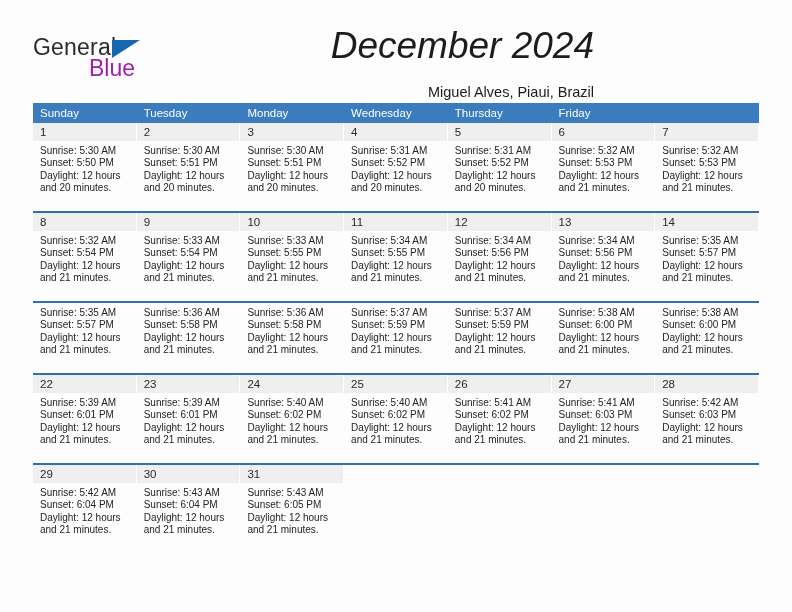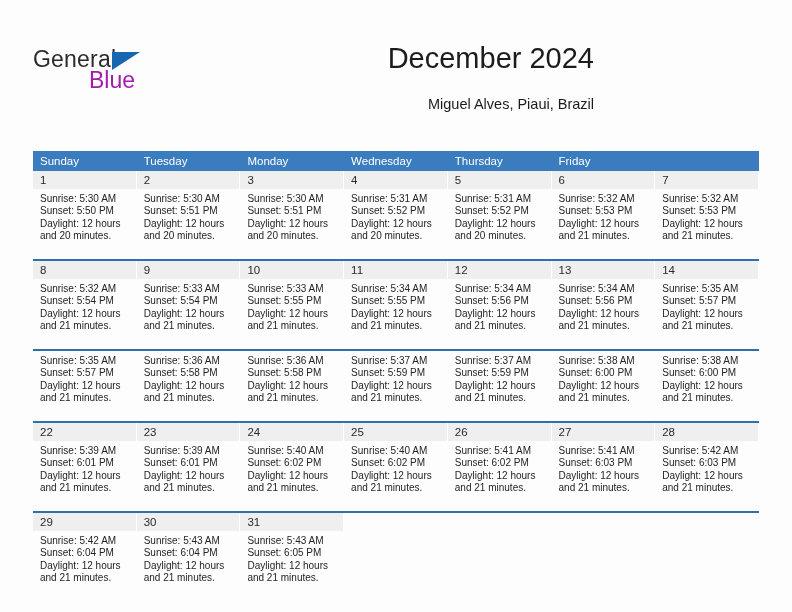--- a/index.html
+++ b/index.html
@@ -18,21 +18,21 @@
     position: relative;
     width: 792px;
     height: 612px;
     box-sizing: border-box;
   }
 
   
   .top {
     position: absolute;
     left: 0;
-    top: 12px;
+    top: 0;
     width: 628px;
     height: 100px;
   }
   .brand {
     position: absolute;
     left: 33px;
     top: 34px;
     width: 240px;
     height: 52px;
   }
@@ -63,25 +63,26 @@
     font-family: "Liberation Sans", sans-serif;
   }
 
   .title-block {
     position: absolute;
     right: 34px;
     top: 28px;
     text-align: right;
   }
   .cal-title {
-    font-size: 29px;
+    font-size: 37px;
     color: #1c1c1c;
     font-weight: normal;
     line-height: 36px;
     white-space: nowrap;
+    font-style: italic;
   }
   .cal-sub {
     font-size: 14.5px;
     color: #1c1c1c;
     line-height: 22px;
     margin-top: 17px;
     white-space: nowrap;
   }
 
   
@@ -89,21 +90,20 @@
     position: absolute;
     left: 33px;
     top: 103px;
     width: 726px;
   }
   .dow-row {
     display: flex;
     width: 726px;
     background: #3a7cbd;
     height: 20px;
-    margin-top: 48px;
   }
   .dow {
     flex: 0 0 103.71px;
     width: 103.71px;
     box-sizing: border-box;
     color: #ffffff;
     font-size: 11.5px;
     line-height: 20px;
     padding-left: 7px;
     white-space: nowrap;

